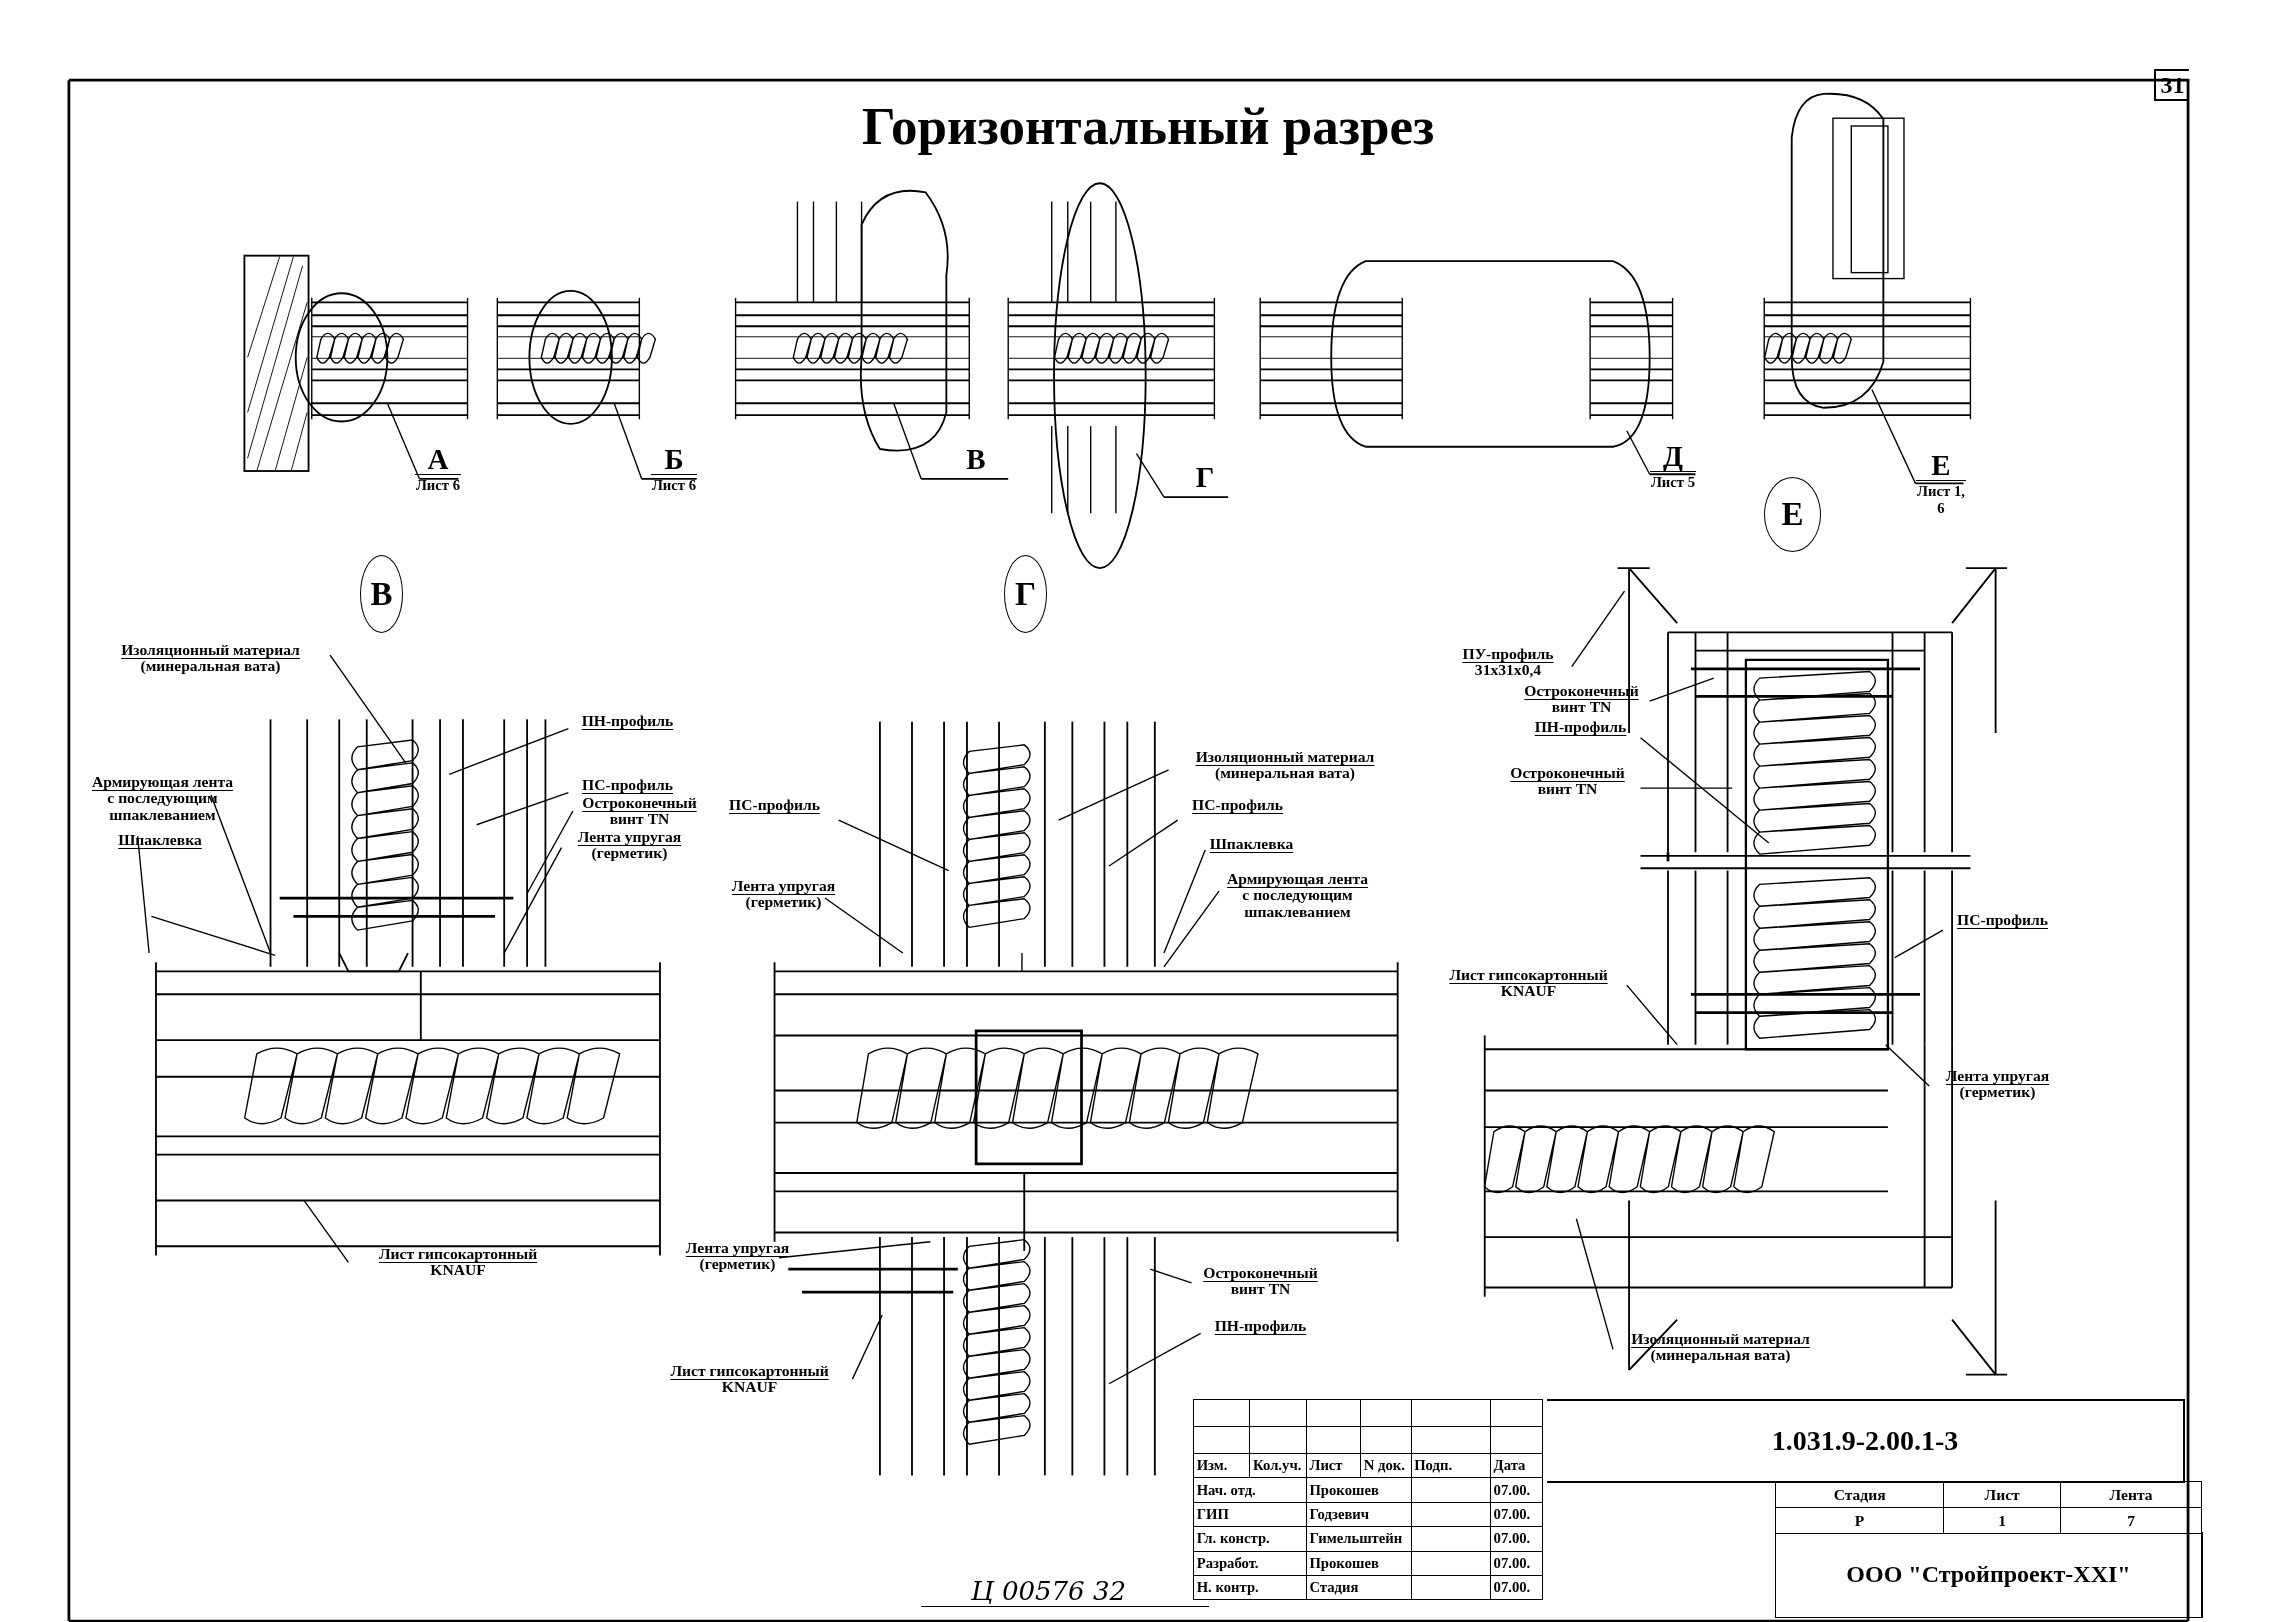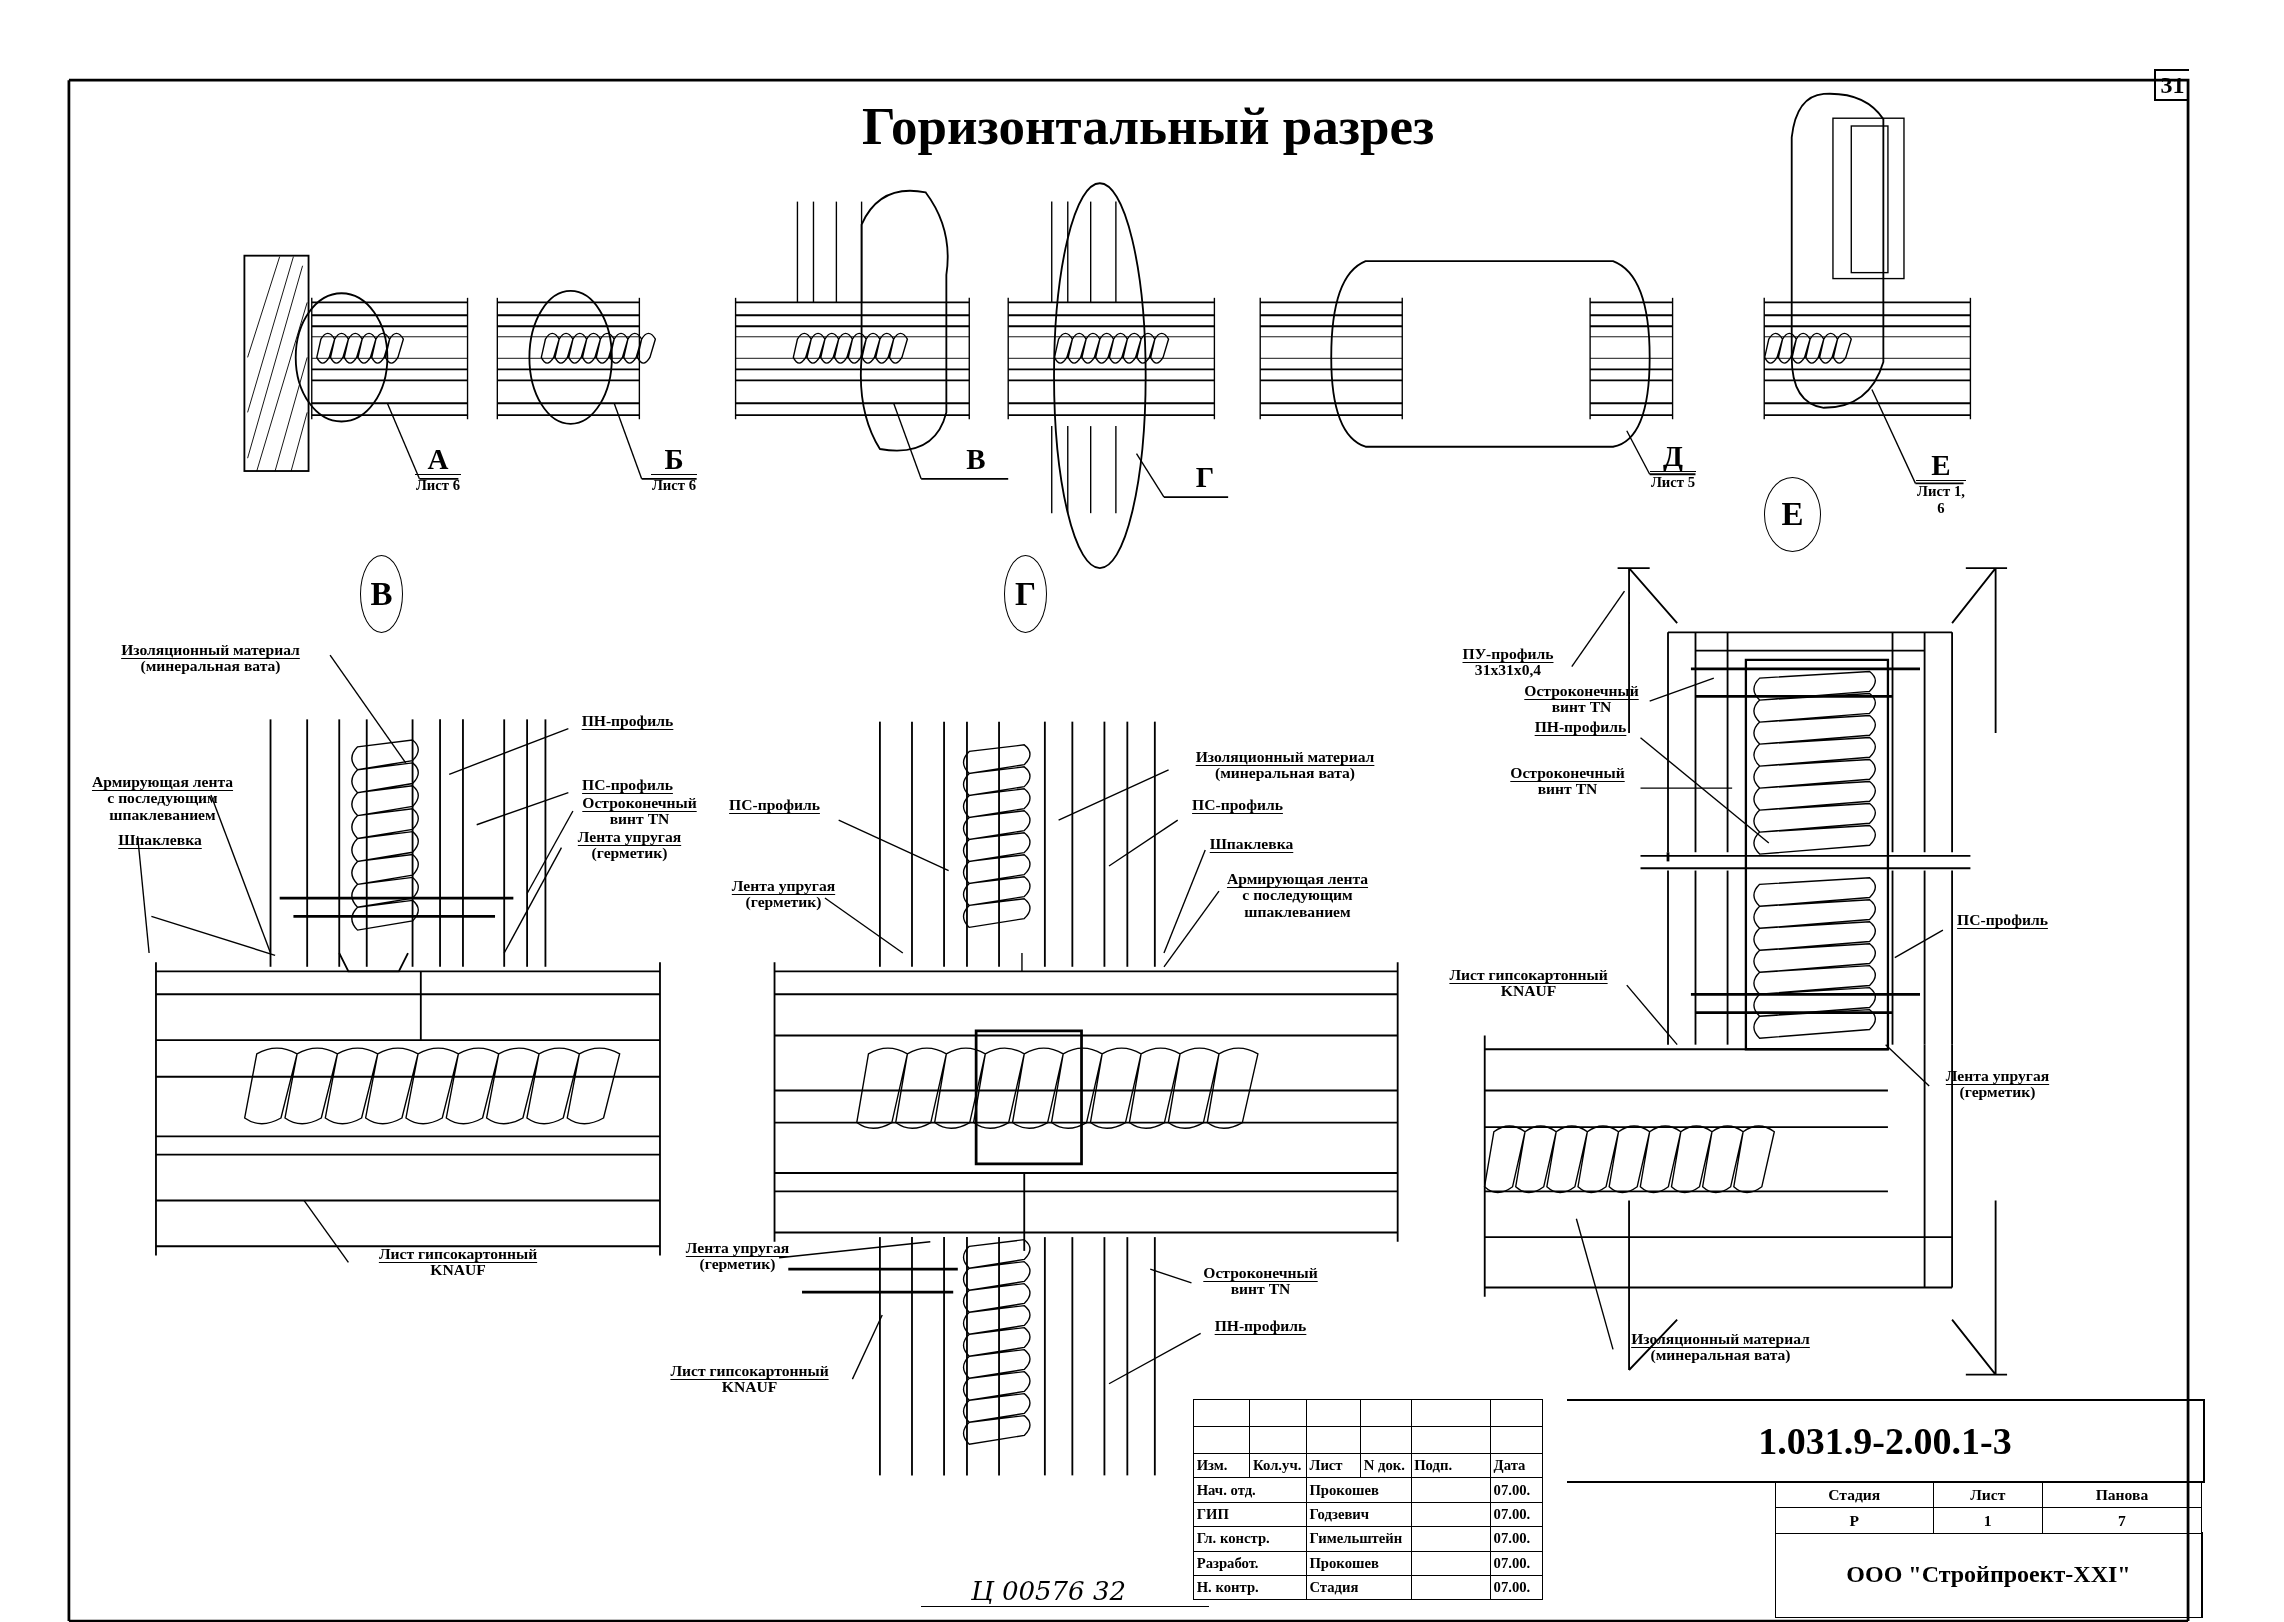--- a/index.html
+++ b/index.html
@@ -16,22 +16,22 @@
   .ref { position:absolute; font-weight:bold; text-align:center; }
   .ref .letter { font-size:29px; display:block; line-height:1; }
   .ref .sheet { font-size:14.7px; display:block; border-top:1.8px solid #000; padding-top:1.8px; }
   .viewcircle { position:absolute; border:1.8px solid #000; border-radius:50%; display:flex;
                 align-items:center; justify-content:center; font-size:33px; font-weight:bold; }
   
   #stamp { position:absolute; left:1193px; top:1399px; width:1016px; height:223px; }
   table.rev { position:absolute; left:0; top:0; border-collapse:collapse; }
   table.rev td { border:1.8px solid #000; font-size:14.7px; font-weight:bold; padding:0 2.7px; height:23.4px; white-space:nowrap; }
   table.rev tr.tall td { height:26px; }
-  .code { position:absolute; left:374px; top:0; width:636px; height:80px; border:2.3px solid #000; border-left:none;
-          font-size:38px; font-weight:bold; display:flex; align-items:center; justify-content:center; }
+  .code { position:absolute; left:354px; top:0; width:636px; height:80px; border:2.3px solid #000; border-left:none;
+          font-size:28px; font-weight:bold; display:flex; align-items:center; justify-content:center; }
   .docname { position:absolute; left:371px; top:82px; width:197px; height:137px; border-bottom:2.3px solid #000;
              font-size:23px; font-weight:bold; display:flex; align-items:center; padding-left:13px; }
   table.stage { position:absolute; left:582px; top:82px; border-collapse:collapse; width:427px; }
   table.stage td { border:1.8px solid #000; font-size:15.6px; font-weight:bold; text-align:center; height:23px; }
   .org { position:absolute; left:582px; top:133px; width:425px; height:85px; border:1.8px solid #000; border-top:none;
          border-right:2.3px solid #000; font-size:24px; font-weight:bold; display:flex; align-items:center; justify-content:center; }
   .handnote { position:absolute; left:921px; top:1576px; font-size:26px; font-style:italic;
               font-family:"DejaVu Serif",serif; border-bottom:1.4px solid #000; width:238px; padding-left:50px; }
 </style>
 </head>
@@ -517,21 +517,21 @@
         <td>07.00.</td>
       </tr>
     </tbody>
       </table>
     <div class="code">1.031.9-2.00.1-3</div>
     <table class="stage">
       <tbody>
           <tr>
         <td>Стадия</td>
         <td>Лист</td>
-        <td>Панова</td>
+        <td>Лента</td>
       </tr>
       <tr>
         <td>Р</td>
         <td>1</td>
         <td>7</td>
       </tr>
     </tbody>
       </table>
     <div class="org">ООО "Стройпроект-XXI"</div>
   </div>

